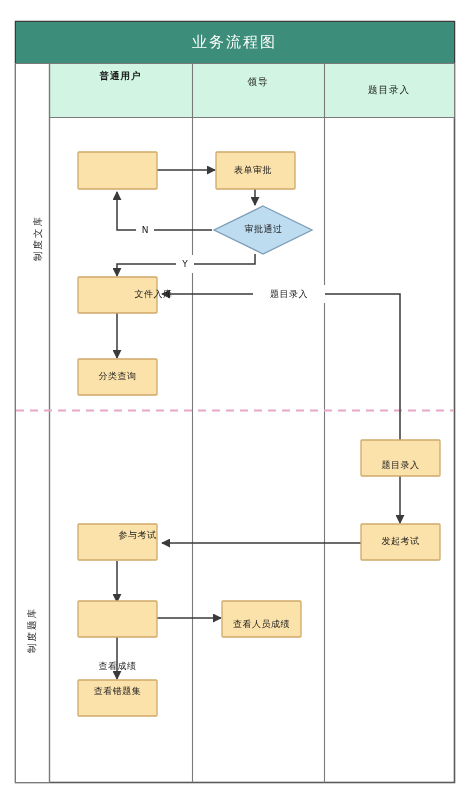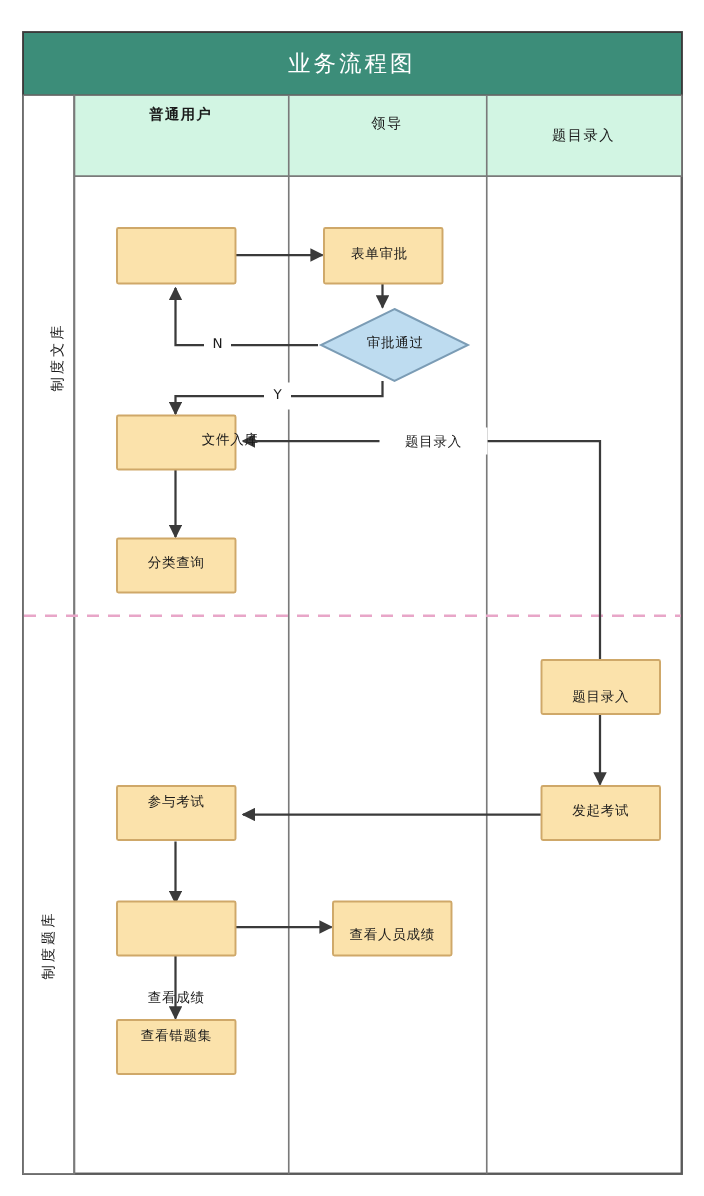--- a/index.html
+++ b/index.html
@@ -135,21 +135,21 @@
 
   <div class="vlabel" style="left:-12px;top:228px;width:100px;height:20px;transform:rotate(-90deg);">制度文库</div>
   <div class="vlabel" style="left:-18px;top:620px;width:100px;height:20px;transform:rotate(-90deg);">制度题库</div>
 
   <div class="nodetext" style="left:216px;top:152px;width:74px;height:37px;">表单审批</div>
   <div class="nodetext" style="left:224px;top:220px;width:79px;height:20px;">审批通过</div>
   <div class="nodetext" style="left:78px;top:277px;width:79px;height:36px;margin-left:36px;">文件入库</div>
   <div class="nodetext" style="left:78px;top:359px;width:79px;height:36px;border-radius:18px;">分类查询</div>
   <div class="nodetext" style="left:361px;top:448px;width:79px;height:36px;">题目录入</div>
   <div class="nodetext" style="left:361px;top:524px;width:79px;height:36px;">发起考试</div>
-  <div class="nodetext" style="left:78px;top:524px;width:79px;height:24px;">参与考试</div>
+  <div class="nodetext" style="left:78px;top:524px;width:79px;height:24px;padding-left:20px;">参与考试</div>
   <div class="nodetext" style="left:78px;top:601px;width:79px;height:36px;margin-top:48px;">查看成绩</div>
   <div class="nodetext" style="left:222px;top:601px;width:79px;height:48px;">查看人员成绩</div>
   <div class="nodetext" style="left:78px;top:680px;width:79px;height:24px;">查看错题集</div>
 
   <div class="branchlabel" style="left:136px;top:221px;width:18px;height:18px;background:#fff;">N</div>
   <div class="branchlabel" style="left:176px;top:255px;width:18px;height:18px;background:#fff;">Y</div>
   <div class="edgelabel" style="left:253px;top:285px;width:72px;height:18px;background:#fff;">题目录入</div>
 
 </div>
 

